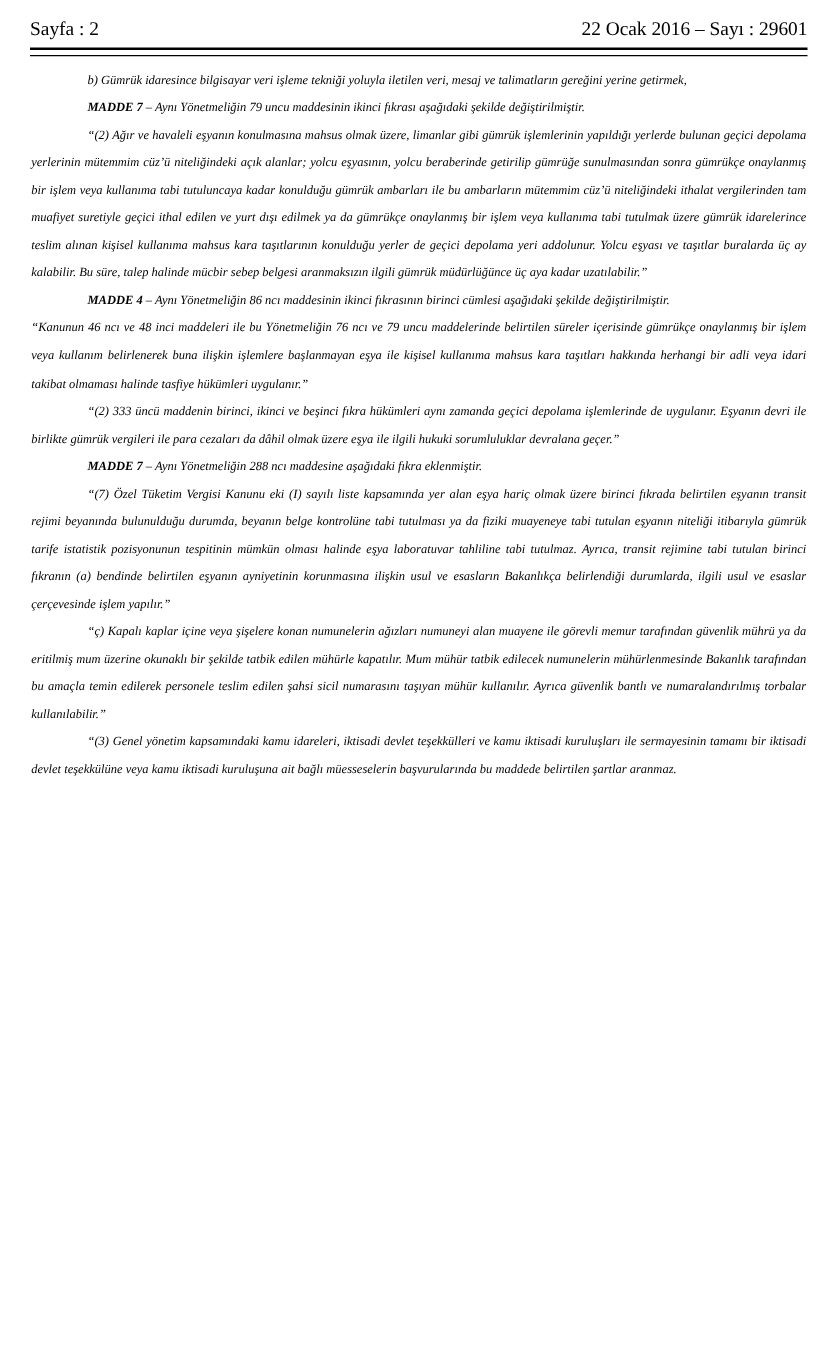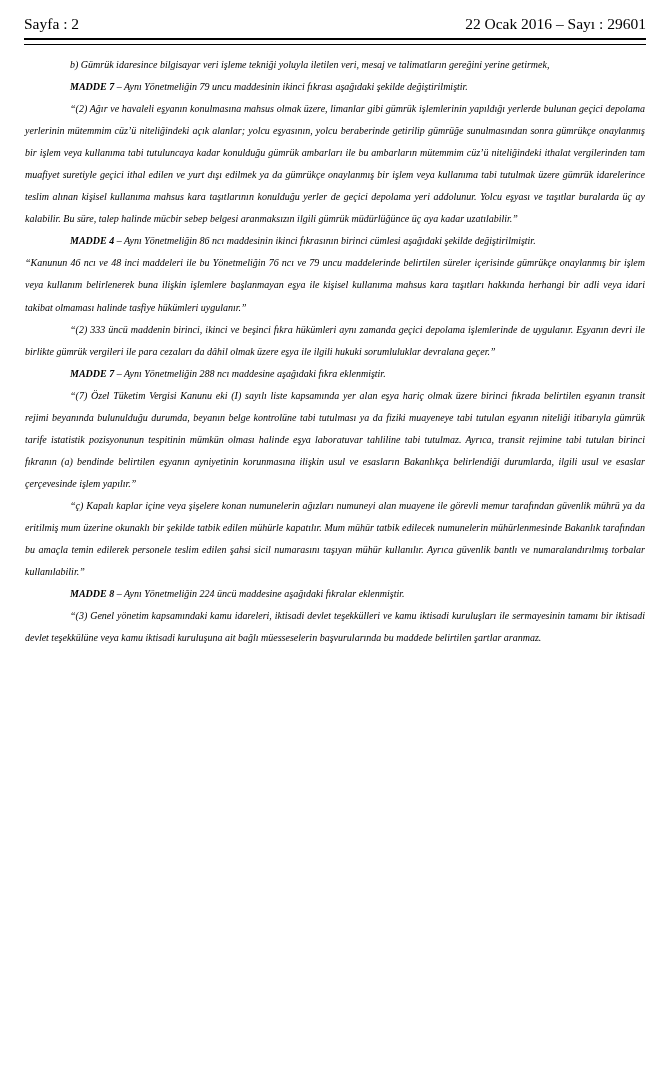--- a/index.html
+++ b/index.html
@@ -101,17 +101,16 @@
   <div class="column" id="body-column">
       <p class="para"><span>b) Gümrük idaresince bilgisayar veri işleme tekniği yoluyla iletilen veri, mesaj ve talimatların gereğini yerine getirmek,</span></p>
       <p class="para"><span class="madde">MADDE 7</span><span> – </span><span>Aynı Yönetmeliğin 79 uncu maddesinin ikinci fıkrası aşağıdaki şekilde değiştirilmiştir.</span></p>
       <p class="para"><span>“(2) Ağır ve havaleli eşyanın konulmasına mahsus olmak üzere, limanlar gibi gümrük işlemlerinin yapıldığı yerlerde bulunan geçici depolama yerlerinin mütemmim cüz’ü niteliğindeki açık alanlar; yolcu eşyasının, yolcu beraberinde getirilip gümrüğe sunulmasından sonra gümrükçe onaylanmış bir işlem veya kullanıma tabi tutuluncaya kadar konulduğu gümrük ambarları ile bu ambarların mütemmim cüz’ü niteliğindeki ithalat vergilerinden tam muafiyet suretiyle geçici ithal edilen ve yurt dışı edilmek ya da gümrükçe onaylanmış bir işlem veya kullanıma tabi tutulmak üzere gümrük idarelerince teslim alınan kişisel kullanıma mahsus kara taşıtlarının konulduğu yerler de geçici depolama yeri addolunur. Yolcu eşyası ve taşıtlar buralarda üç ay kalabilir. Bu süre, talep halinde mücbir sebep belgesi aranmaksızın ilgili gümrük müdürlüğünce üç aya kadar uzatılabilir.”</span></p>
       <p class="para"><span class="madde">MADDE 4</span><span> – </span><span>Aynı Yönetmeliğin 86 ncı maddesinin ikinci fıkrasının birinci cümlesi aşağıdaki şekilde değiştirilmiştir.</span></p>
       <p class="para flush"><span>“Kanunun 46 ncı ve 48 inci maddeleri ile bu Yönetmeliğin 76 ncı ve 79 uncu maddelerinde belirtilen süreler içerisinde gümrükçe onaylanmış bir işlem veya kullanım belirlenerek buna ilişkin işlemlere başlanmayan eşya ile kişisel kullanıma mahsus kara taşıtları hakkında herhangi bir adli veya idari takibat olmaması halinde tasfiye hükümleri uygulanır.”</span></p>
       <p class="para"><span>“(2) 333 üncü maddenin birinci, ikinci ve beşinci fıkra hükümleri aynı zamanda geçici depolama işlemlerinde de uygulanır. Eşyanın devri ile birlikte gümrük vergileri ile para cezaları da dâhil olmak üzere eşya ile ilgili hukuki sorumluluklar devralana geçer.”</span></p>
       <p class="para"><span class="madde">MADDE 7</span><span> – </span><span>Aynı Yönetmeliğin 288 ncı maddesine aşağıdaki fıkra eklenmiştir.</span></p>
       <p class="para"><span>“(7) Özel Tüketim Vergisi Kanunu eki (I) sayılı liste kapsamında yer alan eşya hariç olmak üzere birinci fıkrada belirtilen eşyanın transit rejimi beyanında bulunulduğu durumda, beyanın belge kontrolüne tabi tutulması ya da fiziki muayeneye tabi tutulan eşyanın niteliği itibarıyla gümrük tarife istatistik pozisyonunun tespitinin mümkün olması halinde eşya laboratuvar tahliline tabi tutulmaz. Ayrıca, transit rejimine tabi tutulan birinci fıkranın (a) bendinde belirtilen eşyanın ayniyetinin korunmasına ilişkin usul ve esasların Bakanlıkça belirlendiği durumlarda, ilgili usul ve esaslar çerçevesinde işlem yapılır.”</span></p>
       <p class="para"><span>“ç) Kapalı kaplar içine veya şişelere konan numunelerin ağızları numuneyi alan muayene ile görevli memur tarafından güvenlik mührü ya da eritilmiş mum üzerine okunaklı bir şekilde tatbik edilen mühürle kapatılır. Mum mühür tatbik edilecek numunelerin mühürlenmesinde Bakanlık tarafından bu amaçla temin edilerek personele teslim edilen şahsi sicil numarasını taşıyan mühür kullanılır. Ayrıca güvenlik bantlı ve numaralandırılmış torbalar kullanılabilir.”</span></p>
-      <p class="para"><span class="madde">MADDE 8</span><span> – </span><span>Aynı Yönetmeliğin 224 üncü maddesine aşağıdaki fıkralar eklenmiştir.</span></p>
       <p class="para"><span>“(3) Genel yönetim kapsamındaki kamu idareleri, iktisadi devlet teşekkülleri ve kamu iktisadi kuruluşları ile sermayesinin tamamı bir iktisadi devlet teşekkülüne veya kamu iktisadi kuruluşuna ait bağlı müesseselerin başvurularında bu maddede belirtilen şartlar aranmaz.</span></p>
     </div>
 
 </div>
 
 </body></html>

